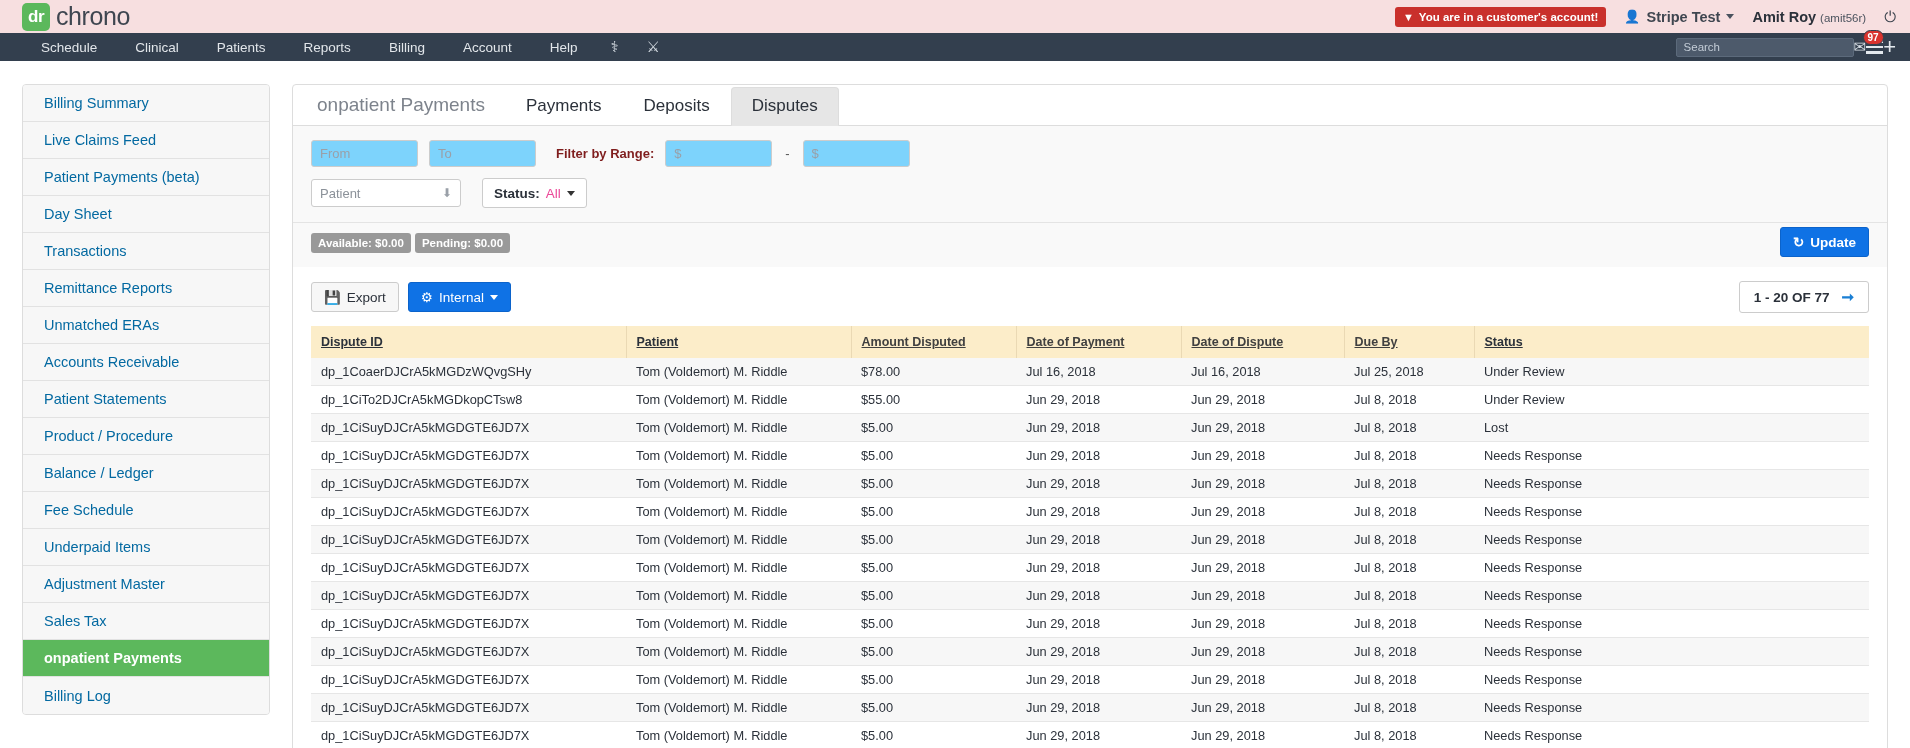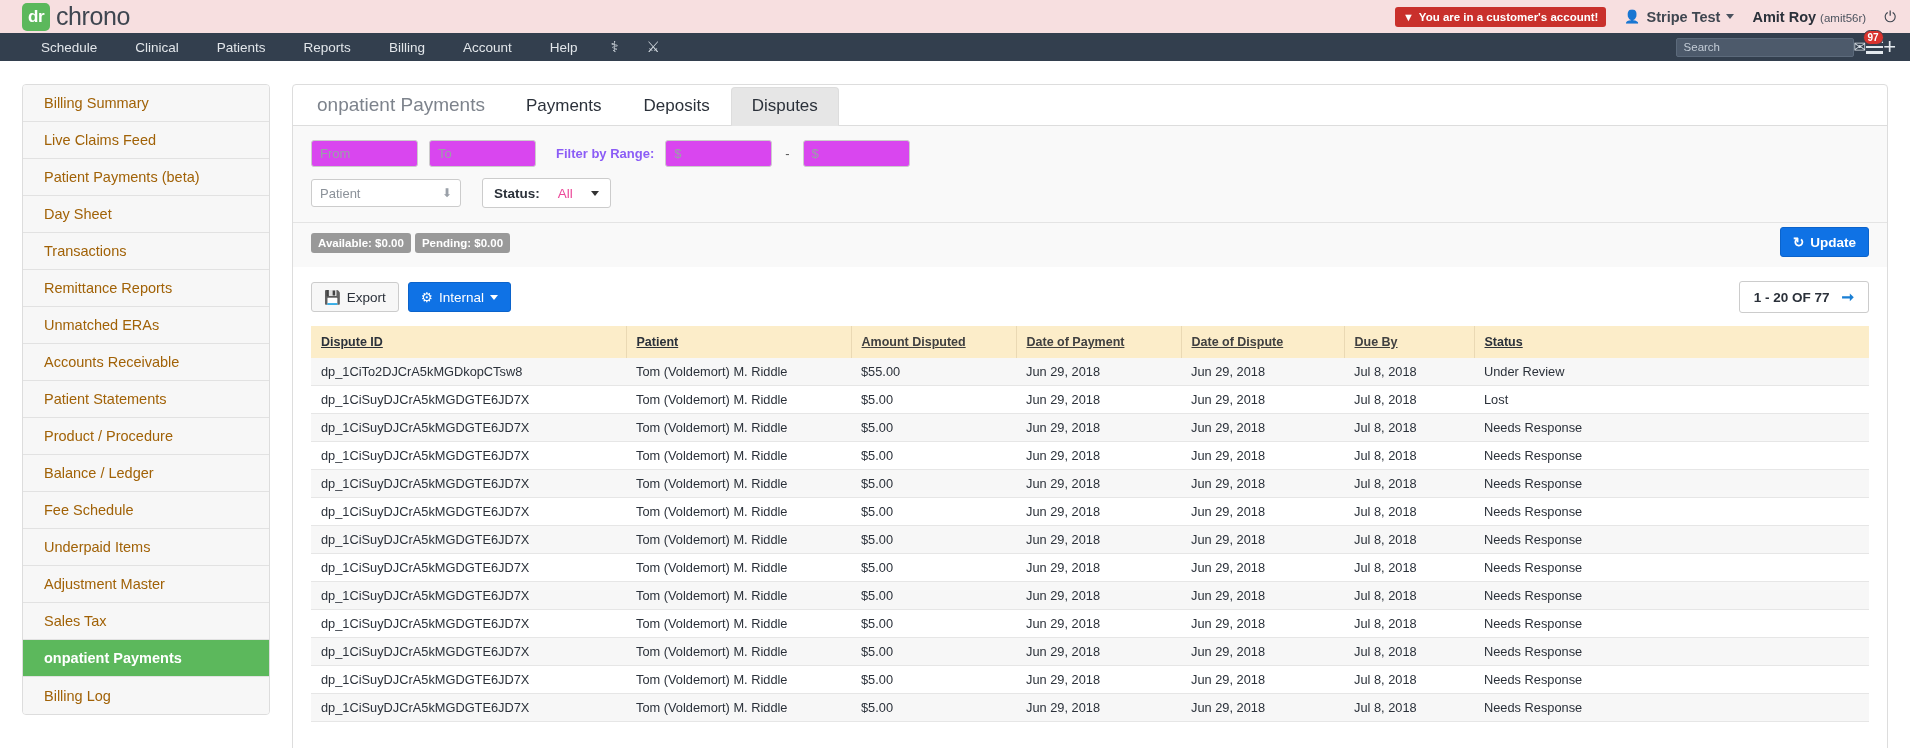--- a/index.html
+++ b/index.html
@@ -101,21 +101,21 @@
   
   .sidebar {
     width: 248px; margin: 23px 0 0 22px;
     border: 1px solid #dddddd; border-radius: 4px;
     background: #f7f7f7; overflow: hidden;
     flex: none;
   }
   .side-item {
     height: 37px; display: flex; align-items: center;
     padding-left: 21px;
-    font-size: 14.5px; color: #a16207;
+    font-size: 14.5px; color: #0369a1;
     border-bottom: 1px solid #e2e2e2;
     background: #f7f7f7;
   }
   .side-item:last-child { border-bottom: none; }
   .side-item.active { background: #5cb85c; color: #ffffff; font-weight: bold; }
 
   
   .main {
     flex: 1; margin: 23px 22px 0 22px;
     border: 1px solid #dddddd; border-radius: 4px;
@@ -145,43 +145,43 @@
   }
 
   
   .filters { background: #f9f9f9; padding: 14px 0 0 0; }
   .filter-row {
     display: flex; align-items: center; gap: 11px;
     padding: 0 18px 11px 18px;
   }
   .tinput {
     height: 27px; border: 1px solid #cccccc; border-radius: 3px;
-    background: #d946ef; font-size: 13px; color: #3a3f47;
+    background: #7dd3fc; font-size: 13px; color: #3a3f47;
     padding: 0 8px;
     font-family: "Liberation Sans", sans-serif;
   }
   .tinput::placeholder { color: #9aa0a8; }
   .in-from, .in-to { width: 107px; }
   .in-amt { width: 107px; }
-  .lbl-range { font-size: 13px; font-weight: bold; color: #8b5cf6; margin-left: 9px; }
+  .lbl-range { font-size: 13px; font-weight: bold; color: #7f1d1d; margin-left: 9px; }
   .dash { color: #555; font-size: 13px; padding: 0 2px; }
   .sel-patient {
     width: 150px; height: 28px;
     border: 1px solid #cccccc; border-radius: 3px;
     background: #fff; font-size: 13px; color: #8b9199;
     display: flex; align-items: center; padding: 0 8px;
     position: relative;
   }
   .sel-arrow {
     position: absolute; right: 8px; top: 50%; transform: translateY(-50%);
     color: #9aa0a8; font-size: 12px;
   }
   .status-drop {
     height: 30px; border: 1px solid #cccccc; border-radius: 3px;
-    background: #fff; display: flex; align-items: center; gap: 18px;
+    background: #fff; display: flex; align-items: center; gap: 6px;
     padding: 0 11px; font-size: 13.5px; color: #2b313a; font-weight: bold;
     margin-left: 10px;
   }
   .status-val { color: #ec4899; font-weight: normal; }
   .caret-k {
     width: 0; height: 0;
     border-left: 4px solid transparent;
     border-right: 4px solid transparent;
     border-top: 5px solid #333;
   }
@@ -395,20 +395,29 @@
             <th class="plain col-pt">Patient</th>
             <th class="sortable col-amt">Amount Disputed</th>
             <th class="sortable col-dop">Date of Payment</th>
             <th class="sortable col-dod">Date of Dispute</th>
             <th class="sortable col-due">Due By</th>
             <th class="plain">Status</th>
           </tr>
         </thead>
         <tbody>
             <tr>
+              <td class="lnk">dp_1CoaerDJCrA5kMGDzWQvgSHy</td>
+              <td class="lnk">Tom (Voldemort) M. Riddle</td>
+              <td>$78.00</td>
+              <td>Jul 16, 2018</td>
+              <td>Jul 16, 2018</td>
+              <td>Jul 25, 2018</td>
+              <td>Under Review</td>
+            </tr>
+            <tr>
               <td class="lnk">dp_1CiTo2DJCrA5kMGDkopCTsw8</td>
               <td class="lnk">Tom (Voldemort) M. Riddle</td>
               <td>$55.00</td>
               <td>Jun 29, 2018</td>
               <td>Jun 29, 2018</td>
               <td>Jul 8, 2018</td>
               <td>Under Review</td>
             </tr>
             <tr>
               <td class="lnk">dp_1CiSuyDJCrA5kMGDGTE6JD7X</td>

